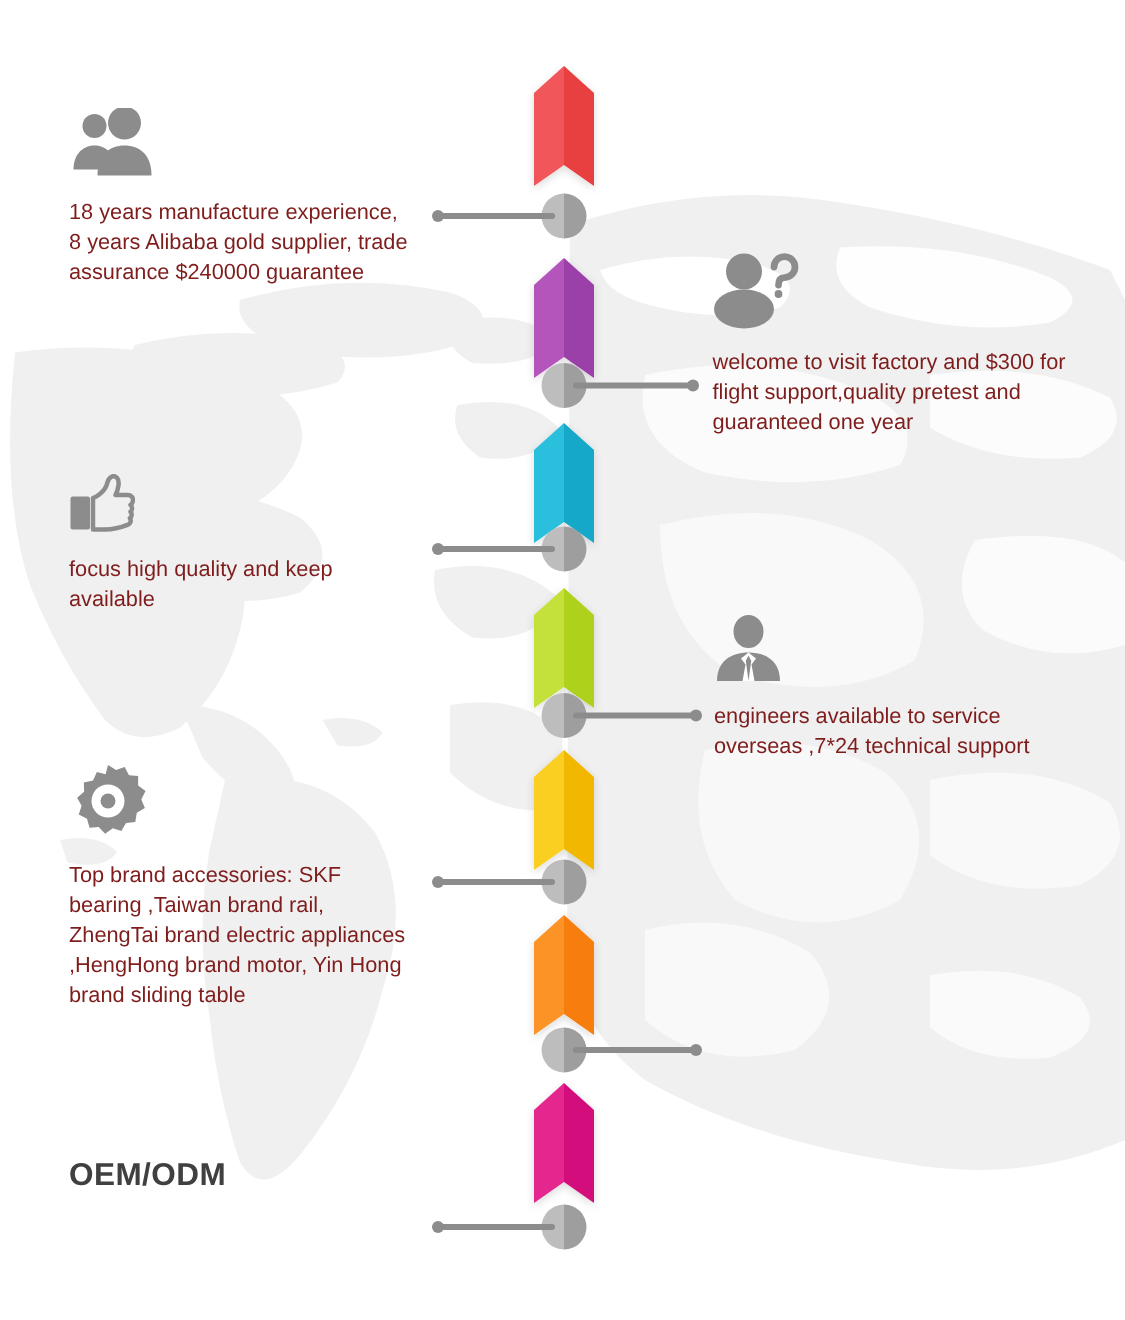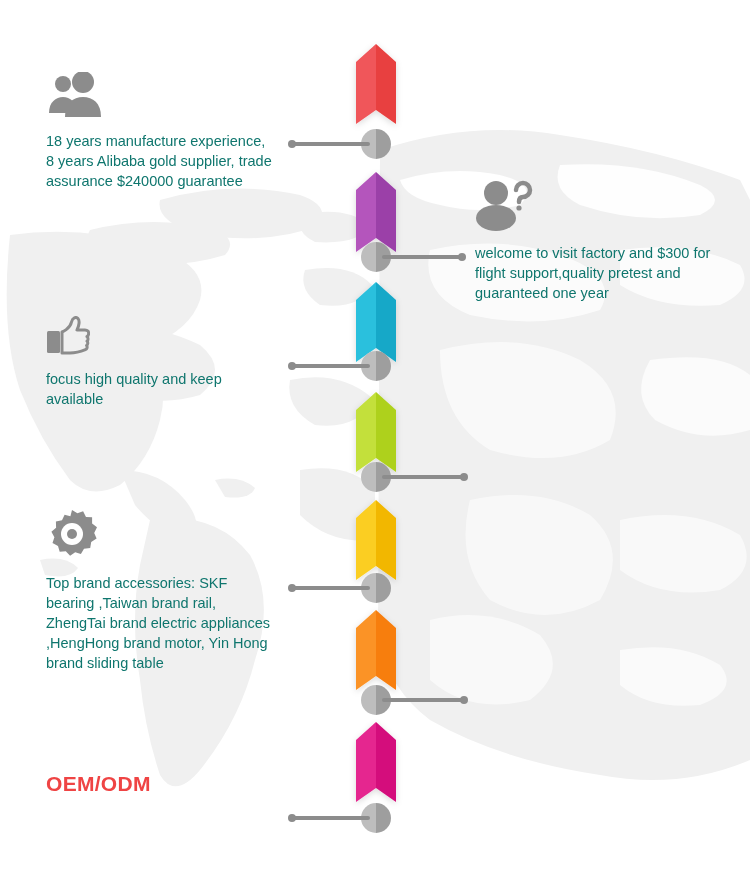--- a/index.html
+++ b/index.html
@@ -20,25 +20,25 @@
   
   .connector{position:absolute;height:4px;background:#8c8c8c;border-radius:2px;}
   .connector .enddot{position:absolute;width:8px;height:8px;border-radius:50%;background:#8c8c8c;top:-2px;}
   .connector.left .enddot{left:-4px;}
   .connector.right .enddot{right:-4px;}
 
   
   .block{position:absolute;}
   .block .icon{display:block;margin-bottom:7px;}
   .block .heading{
-    font-size:21px;font-weight:bold;color:#ef4444;letter-spacing:.3px;
+    font-size:21px;font-weight:bold;color:#404040;letter-spacing:.3px;
     margin:0 0 3px 0;line-height:1.15;
   }
   .block p{
-    margin:0;font-size:14.5px;line-height:1.38;color:#0f766e;
+    margin:0;font-size:14.5px;line-height:1.38;color:#7f1d1d;
     white-space:pre-line;
   }
   .block.left{text-align:left;}
   .block.right{text-align:left;}
 </style>
 </head>
 <body>
 
 <div id="stage">
 
@@ -182,21 +182,21 @@
         <path d="M3 41 C3 30 10 25 17 25 C24 25 31 30 31 41 Z" fill="#8c8c8c"></path>
         <circle cx="37" cy="10" r="11" fill="#8c8c8c"></circle>
         <path d="M19 45 C19 31 27 25 37 25 C47 25 55 31 55 45 Z" fill="#8c8c8c"></path>
       </svg>
     </span>
     <p>18 years manufacture experience,
 8 years Alibaba gold supplier, trade
 assurance $240000 guarantee</p>
   </div>
 
-  <div class="block right" style="left:475px;top:180px;width:262px;">
+  <div class="block right" style="left:475px;top:168px;width:262px;">
     <span class="icon">
       <svg width="58" height="52" viewBox="0 0 58 52" xmlns="http://www.w3.org/2000/svg">
         <circle cx="21" cy="13" r="12" fill="#8c8c8c"></circle>
         <ellipse cx="21" cy="38" rx="20" ry="13" fill="#8c8c8c"></ellipse>
         <path d="M41 10 a7 7 0 1 1 7 7 c-3 0 -4 2 -4 5" fill="none" stroke="#8c8c8c" stroke-width="4.5" stroke-linecap="round"></path>
         <circle cx="44" cy="28" r="2.6" fill="#8c8c8c"></circle>
       </svg>
     </span>
     <p>welcome to visit factory and $300 for
 flight support,quality pretest and
@@ -211,20 +211,32 @@
                  C34 4.5 33 10 31 14 L39 14 C41.5 14 43 15.6 42.6 18
                  C42.3 19.8 41 20.6 41 20.6 C42.4 21.6 42.4 24.2 41 25.2
                  C42.2 26.3 42 28.6 40.6 29.5 C41.6 30.7 41.2 33 39.4 33.7
                  C37.4 34.5 30 37 24 37 Z" fill="none" stroke="#8c8c8c" stroke-width="3" stroke-linejoin="round"></path>
       </svg>
     </span>
     <p>focus high quality and keep
 available</p>
   </div>
 
+  <div class="block right" style="left:476px;top:410px;width:262px;">
+    <span class="icon">
+      <svg width="46" height="46" viewBox="0 0 46 46" xmlns="http://www.w3.org/2000/svg">
+        <ellipse cx="23" cy="11" rx="10" ry="11" fill="#8c8c8c"></ellipse>
+        <path d="M2 44 C2 31 11 25 23 25 C35 25 44 31 44 44 Z" fill="#8c8c8c"></path>
+        <path d="M23 25 L18 29 L21 33 L19 44 L27 44 L25 33 L28 29 Z" fill="#ffffff"></path>
+        <path d="M23 27 L21.2 30.5 L23 44 L24.8 30.5 Z" fill="#8c8c8c"></path>
+      </svg>
+    </span>
+    <p>engineers available to service
+overseas ,7*24 technical support</p>
+  </div>
 
   <div class="block left" style="left:46px;top:510px;width:260px;">
     <span class="icon">
       <svg width="52" height="52" viewBox="0 0 52 52" xmlns="http://www.w3.org/2000/svg">
         <path d="M26 0 L31.4 3.3 L37.1 1.3 L40 6.9 L46.1 7.3 L46.1 13.6
                  L51 17.3 L48.2 23 L50.6 28.6 L45.2 31.9 L44.2 38 L38 38.7
                  L34.9 44 L29.2 42.2 L24.1 45.8 L19.8 41.3 L13.7 41.8 L12 35.9
                  L6.5 33 L8.4 27.2 L5.4 21.8 L10.1 17.8 L9.9 11.6 L16 10.3
                  L18.6 4.7 L24.4 6.2 Z" fill="#8c8c8c"></path>
         <circle cx="26" cy="24" r="11" fill="#ffffff"></circle>

